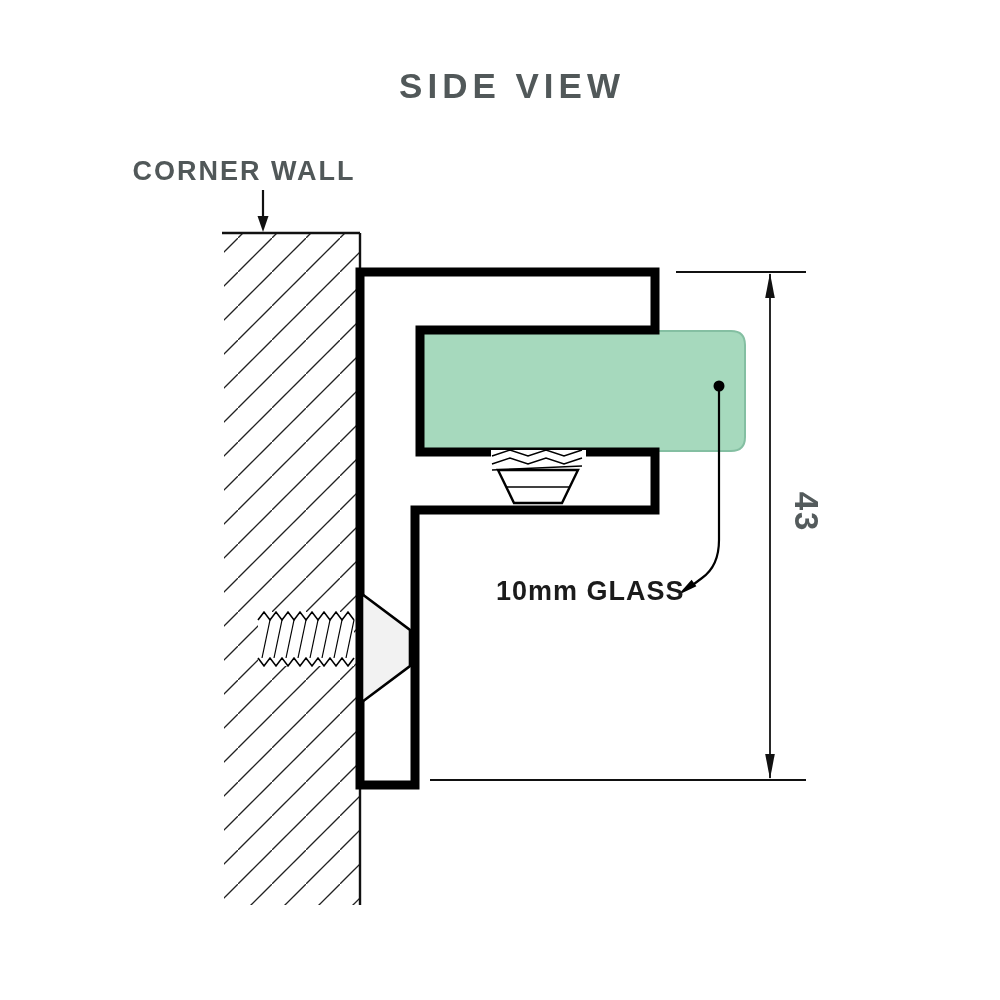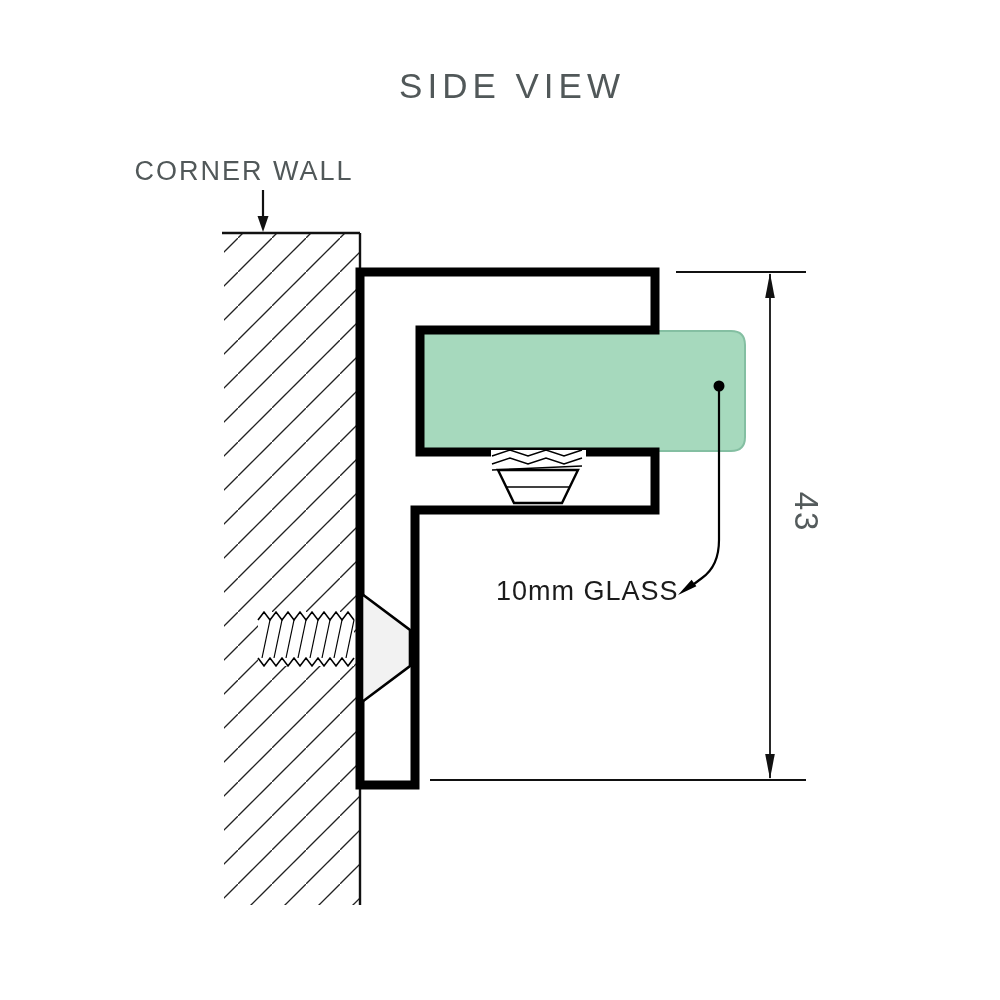--- a/index.html
+++ b/index.html
@@ -1,16 +1,16 @@
 <!DOCTYPE html>
 <html><head>
 <meta charset="utf-8">
 <style>
   html,body{margin:0;padding:0;background:#ffffff;}
-  .stage{width:1000px;height:1000px;position:relative;background:#ffffff;overflow:hidden;}
+  .stage{width:1000px;height:1000px;position:relative;background:#ffffff;overflow:hidden;font-weight:bold;}
   svg{display:block;}
   text{font-family:"Liberation Sans","DejaVu Sans",sans-serif;}
   .title-text{font-size:35px;letter-spacing:5px;}
   .wall-text{font-size:27px;letter-spacing:2px;}
   .glass-text{font-size:27px;letter-spacing:1px;}
   .dim-text{font-size:33px;letter-spacing:2px;}
   .thinline{stroke:#111;stroke-width:1.8;fill:none;}
   .outline{stroke:#000;fill:none;}
   .glass-shape{stroke:#84bfa2;stroke-width:2;}
 </style>

